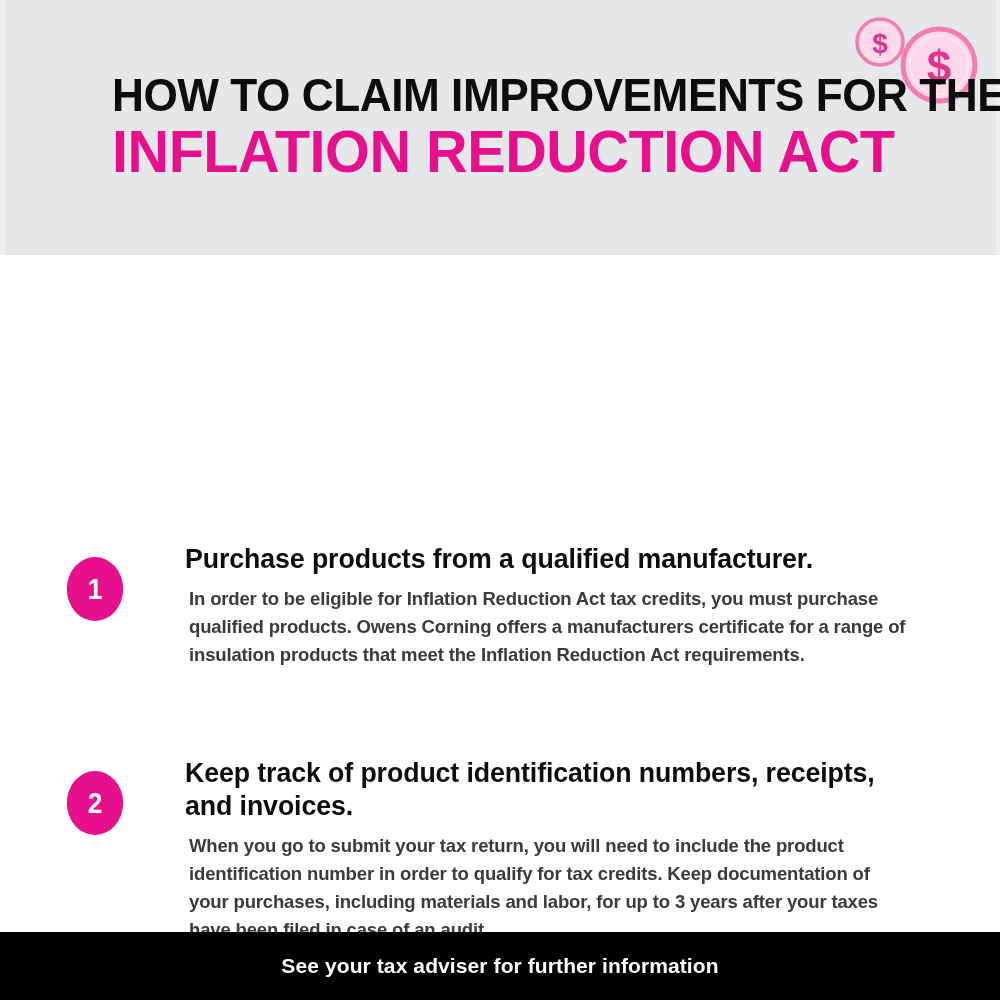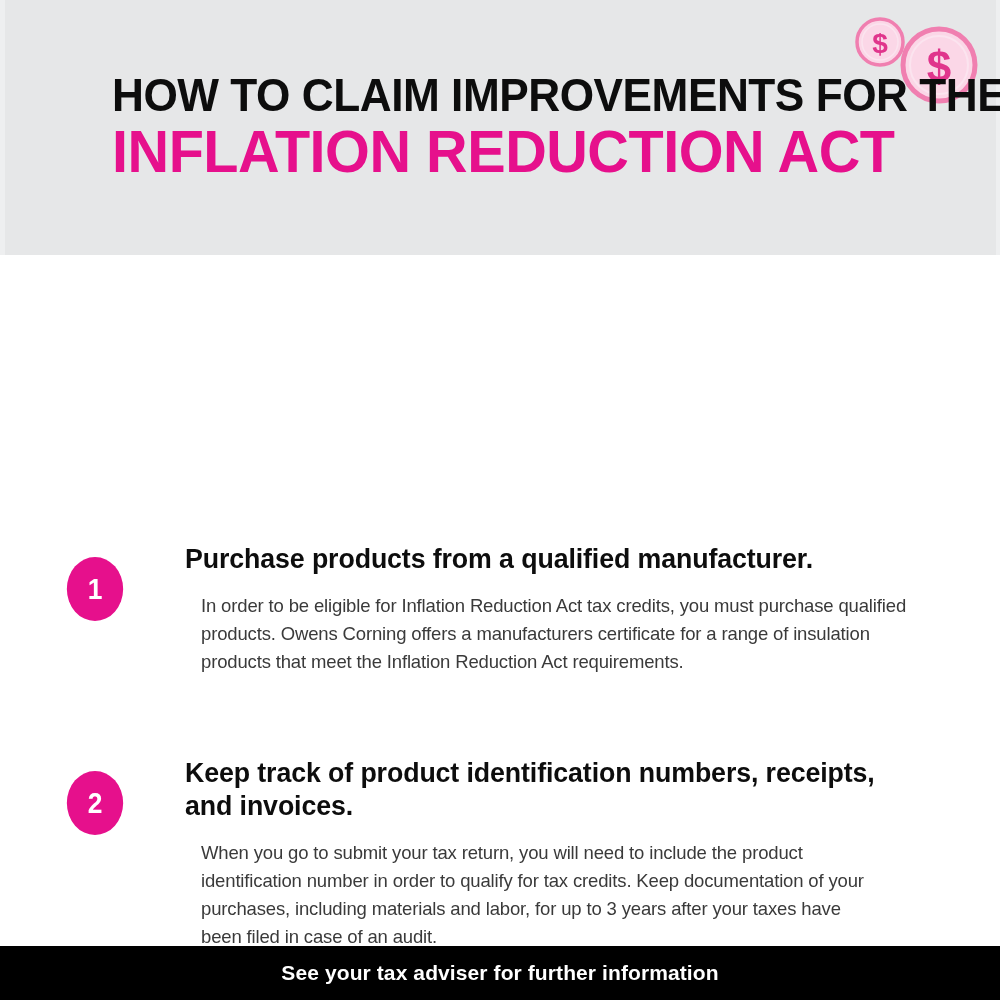--- a/index.html
+++ b/index.html
@@ -134,36 +134,36 @@
     font-size: 27px;
     line-height: 1.22;
     color: #0d0d0d;
     letter-spacing: -0.1px;
     margin: 0 0 9px 0;
     transform: scaleX(0.99);
     transform-origin: left center;
   }
   .step-text {
     font-family: "Liberation Sans", sans-serif;
-    font-weight: normal;
+    font-weight: bold;
     font-size: 18.5px;
     line-height: 1.52;
     color: #3a3a3a;
-    margin: 16px;
+    margin: 4px;
     letter-spacing: -0.15px;
   }
   .step-2 .step-body { padding-right: 104px; }
 
   
   .footer {
     position: absolute;
     left: 0;
     bottom: 0;
     width: 1000px;
-    height: 54px;
+    height: 68px;
     background: #000000;
     display: flex;
     align-items: center;
     justify-content: center;
     flex: 0 0 auto;
   }
   .footer-text {
     font-family: "Liberation Sans Narrow", "Liberation Sans", sans-serif;
     font-weight: bold;
     font-size: 21px;

